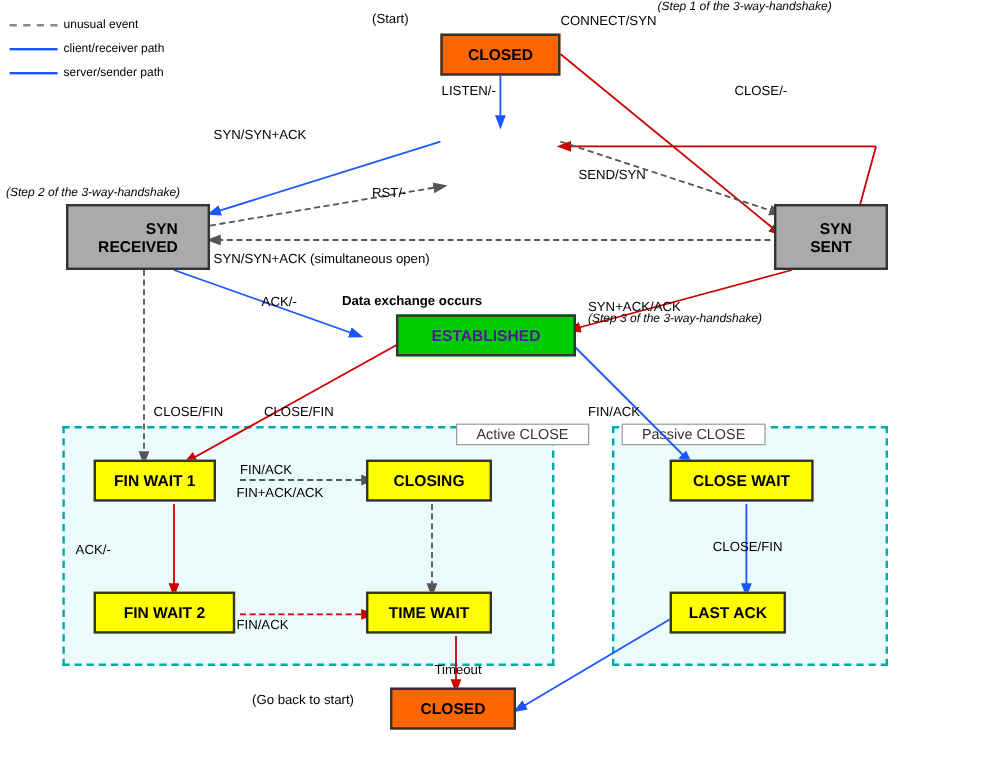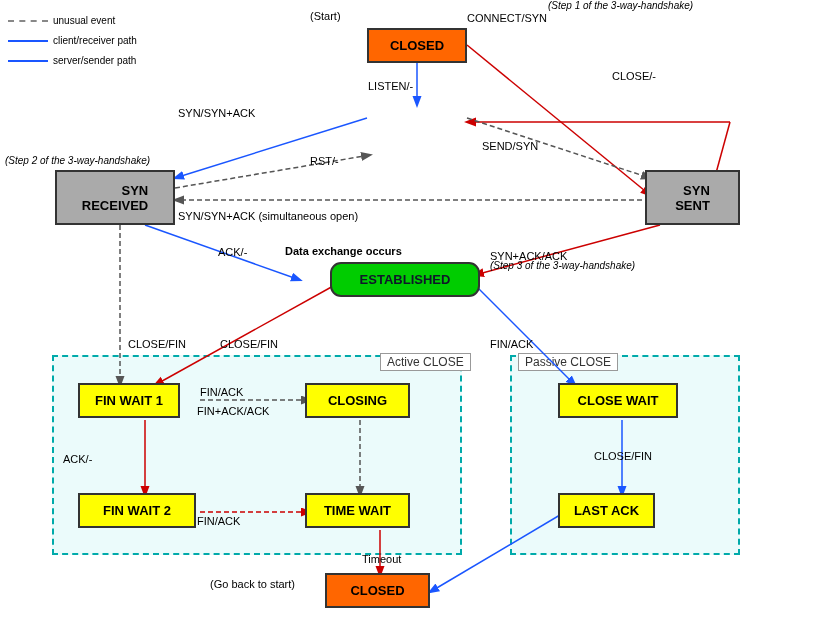--- a/index.html
+++ b/index.html
@@ -31,22 +31,21 @@
     .state-orange {
       background: #ff6600;
       color: #000;
     }
     .state-yellow {
       background: #ffff00;
       color: #000;
     }
     .state-green {
       background: #00cc00;
-      color: #0f172a;
-      border-radius: 11px;
+      color: #4c1d95;
     }
     .state-gray {
       background: #aaaaaa;
       color: #000;
     }
     .label-text {
       position: absolute;
       font-size: 11px;
       color: #000;
       white-space: nowrap;
@@ -92,21 +91,21 @@
       border: 2px dashed #00aaaa;
       background: rgba(0,200,200,0.08);
     }
     .section-label {
       position: absolute;
       font-size: 12px;
       font-weight: normal;
       color: #333;
       border: 1px solid #999;
       background: #fff;
-      padding: 1px 6px;
+      padding: 1px 16px;
       text-align: center;
     }
   </style>
 </head>
 <body>
 
 <div class="diagram-container">
 
   <div class="legend-box">
     <div class="legend-row">
@@ -227,21 +226,21 @@
     <span>LAST ACK</span>
   </div>
 
   <div class="state-box state-orange" style="left:325px; top:573px; width:105px; height:35px;">
     <span>CLOSED</span>
   </div>
 
   <span class="label-text" style="left:310px; top:10px;">(Start)</span>
   <span class="label-text" style="left:467px; top:12px;">CONNECT/SYN</span>
   <span class="label-text label-italic" style="left:548px; top:0px;">(Step 1 of the 3-way-handshake)</span>
-  <span class="label-text" style="left:368px; top:80px;">LISTEN/-</span>
+  <span class="label-text" style="left:368px; top:70px;">LISTEN/-</span>
   <span class="label-text" style="left:612px; top:70px;">CLOSE/-</span>
   <span class="label-text label-italic" style="left:5px; top:155px;">(Step 2 of the 3-way-handshake)</span>
   <span class="label-text" style="left:178px; top:107px;">SYN/SYN+ACK</span>
   <span class="label-text" style="left:310px; top:155px;">RST/-</span>
   <span class="label-text" style="left:482px; top:140px;">SEND/SYN</span>
   <span class="label-text" style="left:178px; top:210px;">SYN/SYN+ACK (simultaneous open)</span>
   <span class="label-text label-bold" style="left:285px; top:245px;">Data exchange occurs</span>
   <span class="label-text" style="left:490px; top:250px;">SYN+ACK/ACK</span>
   <span class="label-text label-italic" style="left:490px; top:260px;">(Step 3 of the 3-way-handshake)</span>
   <span class="label-text" style="left:218px; top:246px;">ACK/-</span>

